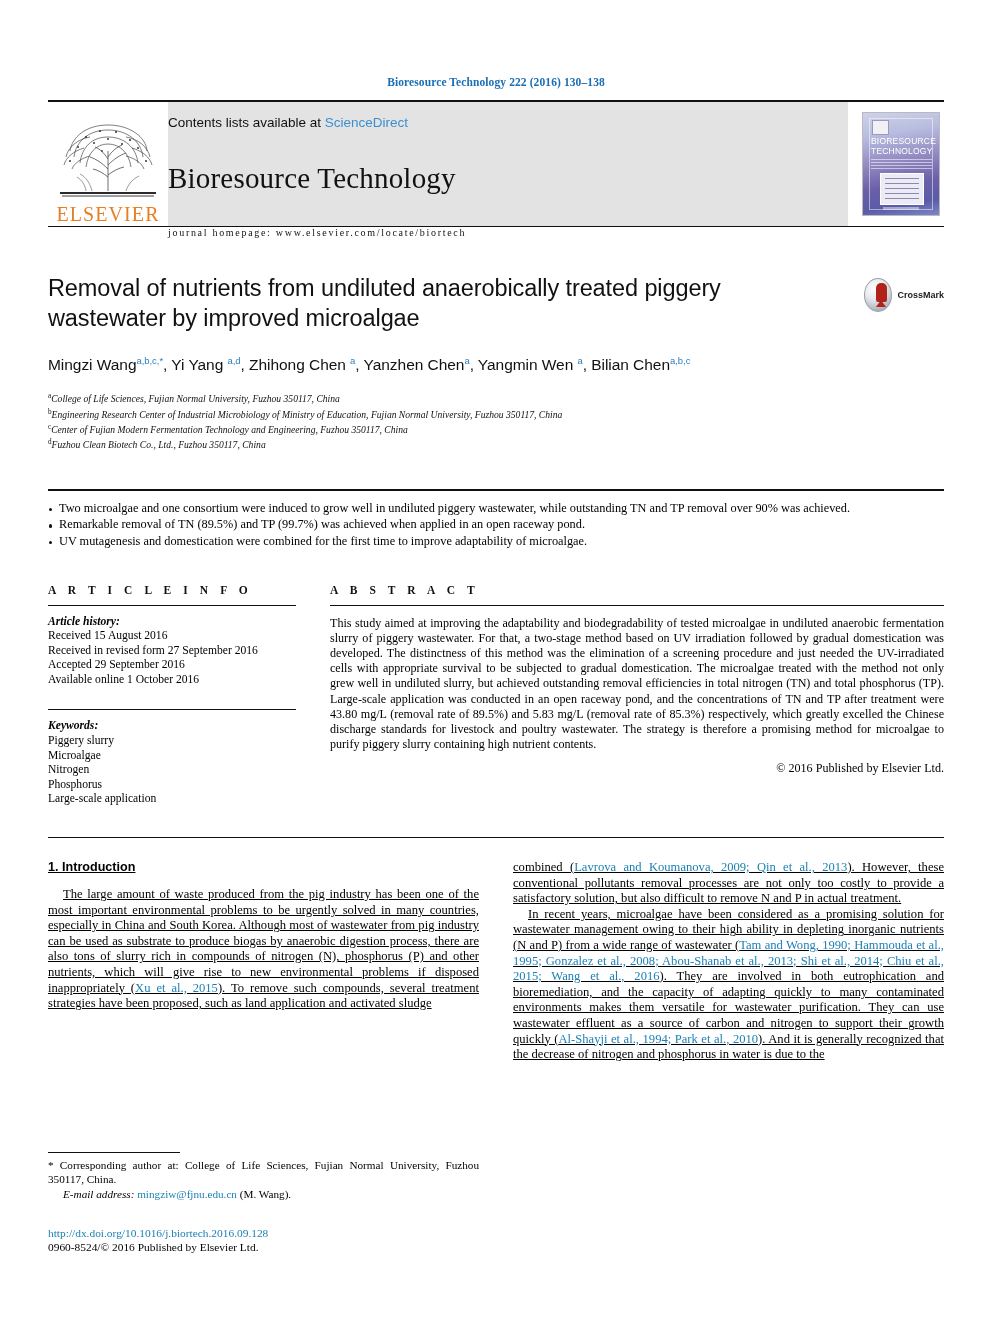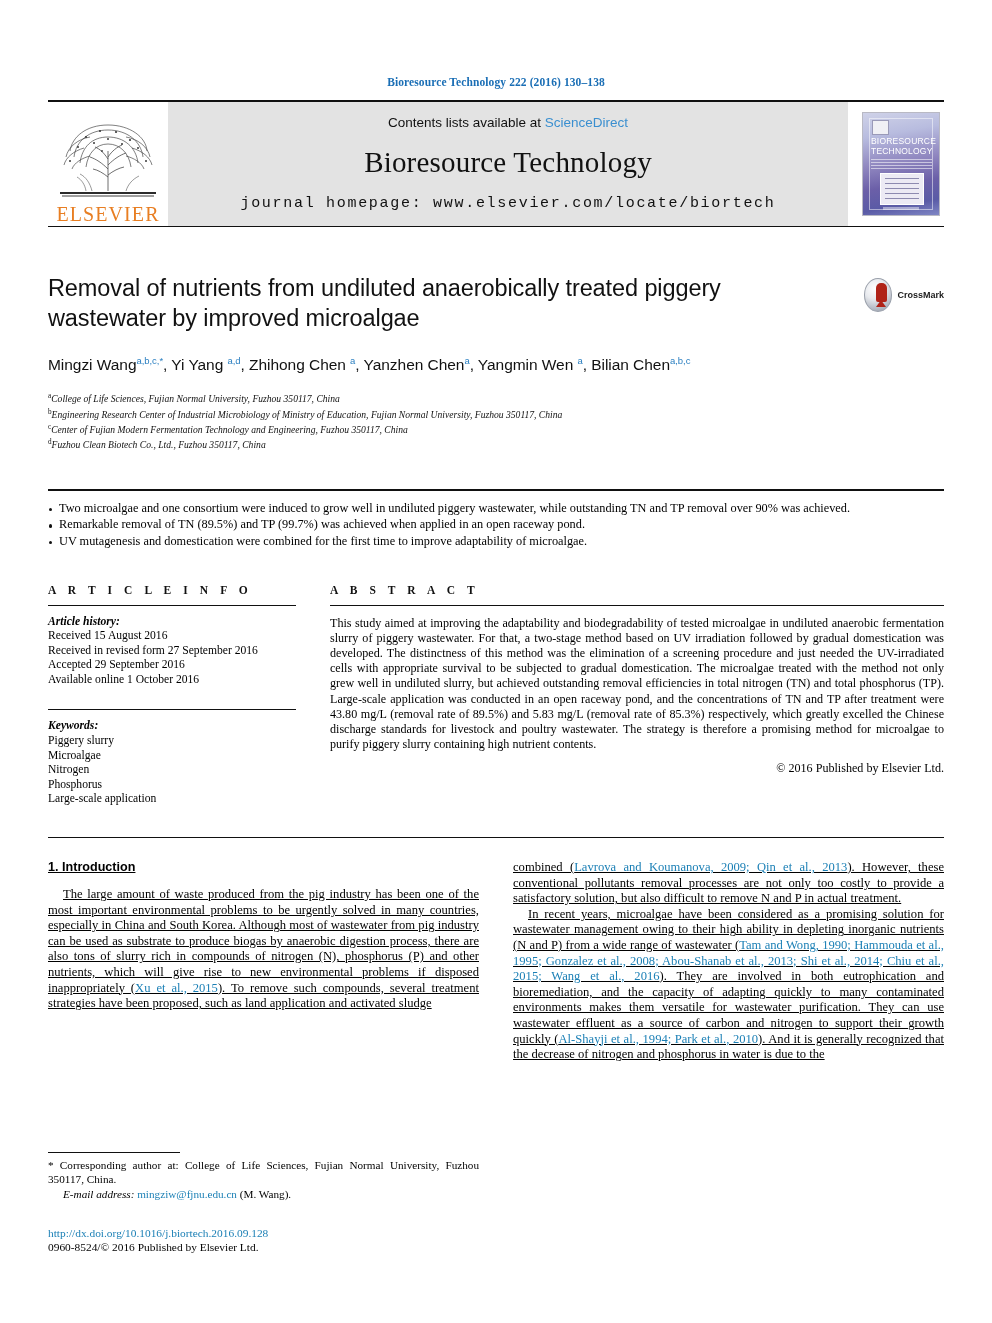--- a/index.html
+++ b/index.html
@@ -67,40 +67,40 @@
     font-size: 20px;
     letter-spacing: 1.1px;
     line-height: 1;
     margin-top: 1px;
   }
   .band {
     flex: 1 1 auto;
     background: #e3e3e3;
     display: flex;
     flex-direction: column;
-    align-items: center;
     justify-content: space-between;
     padding: 13px 0 14px 0;
     box-sizing: border-box;
+    gap: 32px;
   }
   .band-top {
     font-family: "Liberation Sans", sans-serif;
     font-size: 13.5px;
     color: #111;
   }
   .band-top .sd { color: #3a8fd0; }
   .band-title {
     font-family: "Liberation Serif", serif;
     font-size: 29px;
     color: #111;
     letter-spacing: .2px;
   }
   .band-home {
-    font-family: Liberation Mono, monospace;
-    font-size: 15px;
+    font-family: Liberation Serif, serif;
+    font-size: 10px;
     letter-spacing: 1.7px;
     color: #111;
   }
   .cover {
     width: 86px;
     flex: 0 0 86px;
     margin-left: 10px;
     display: flex;
     align-items: center;
     justify-content: center;

